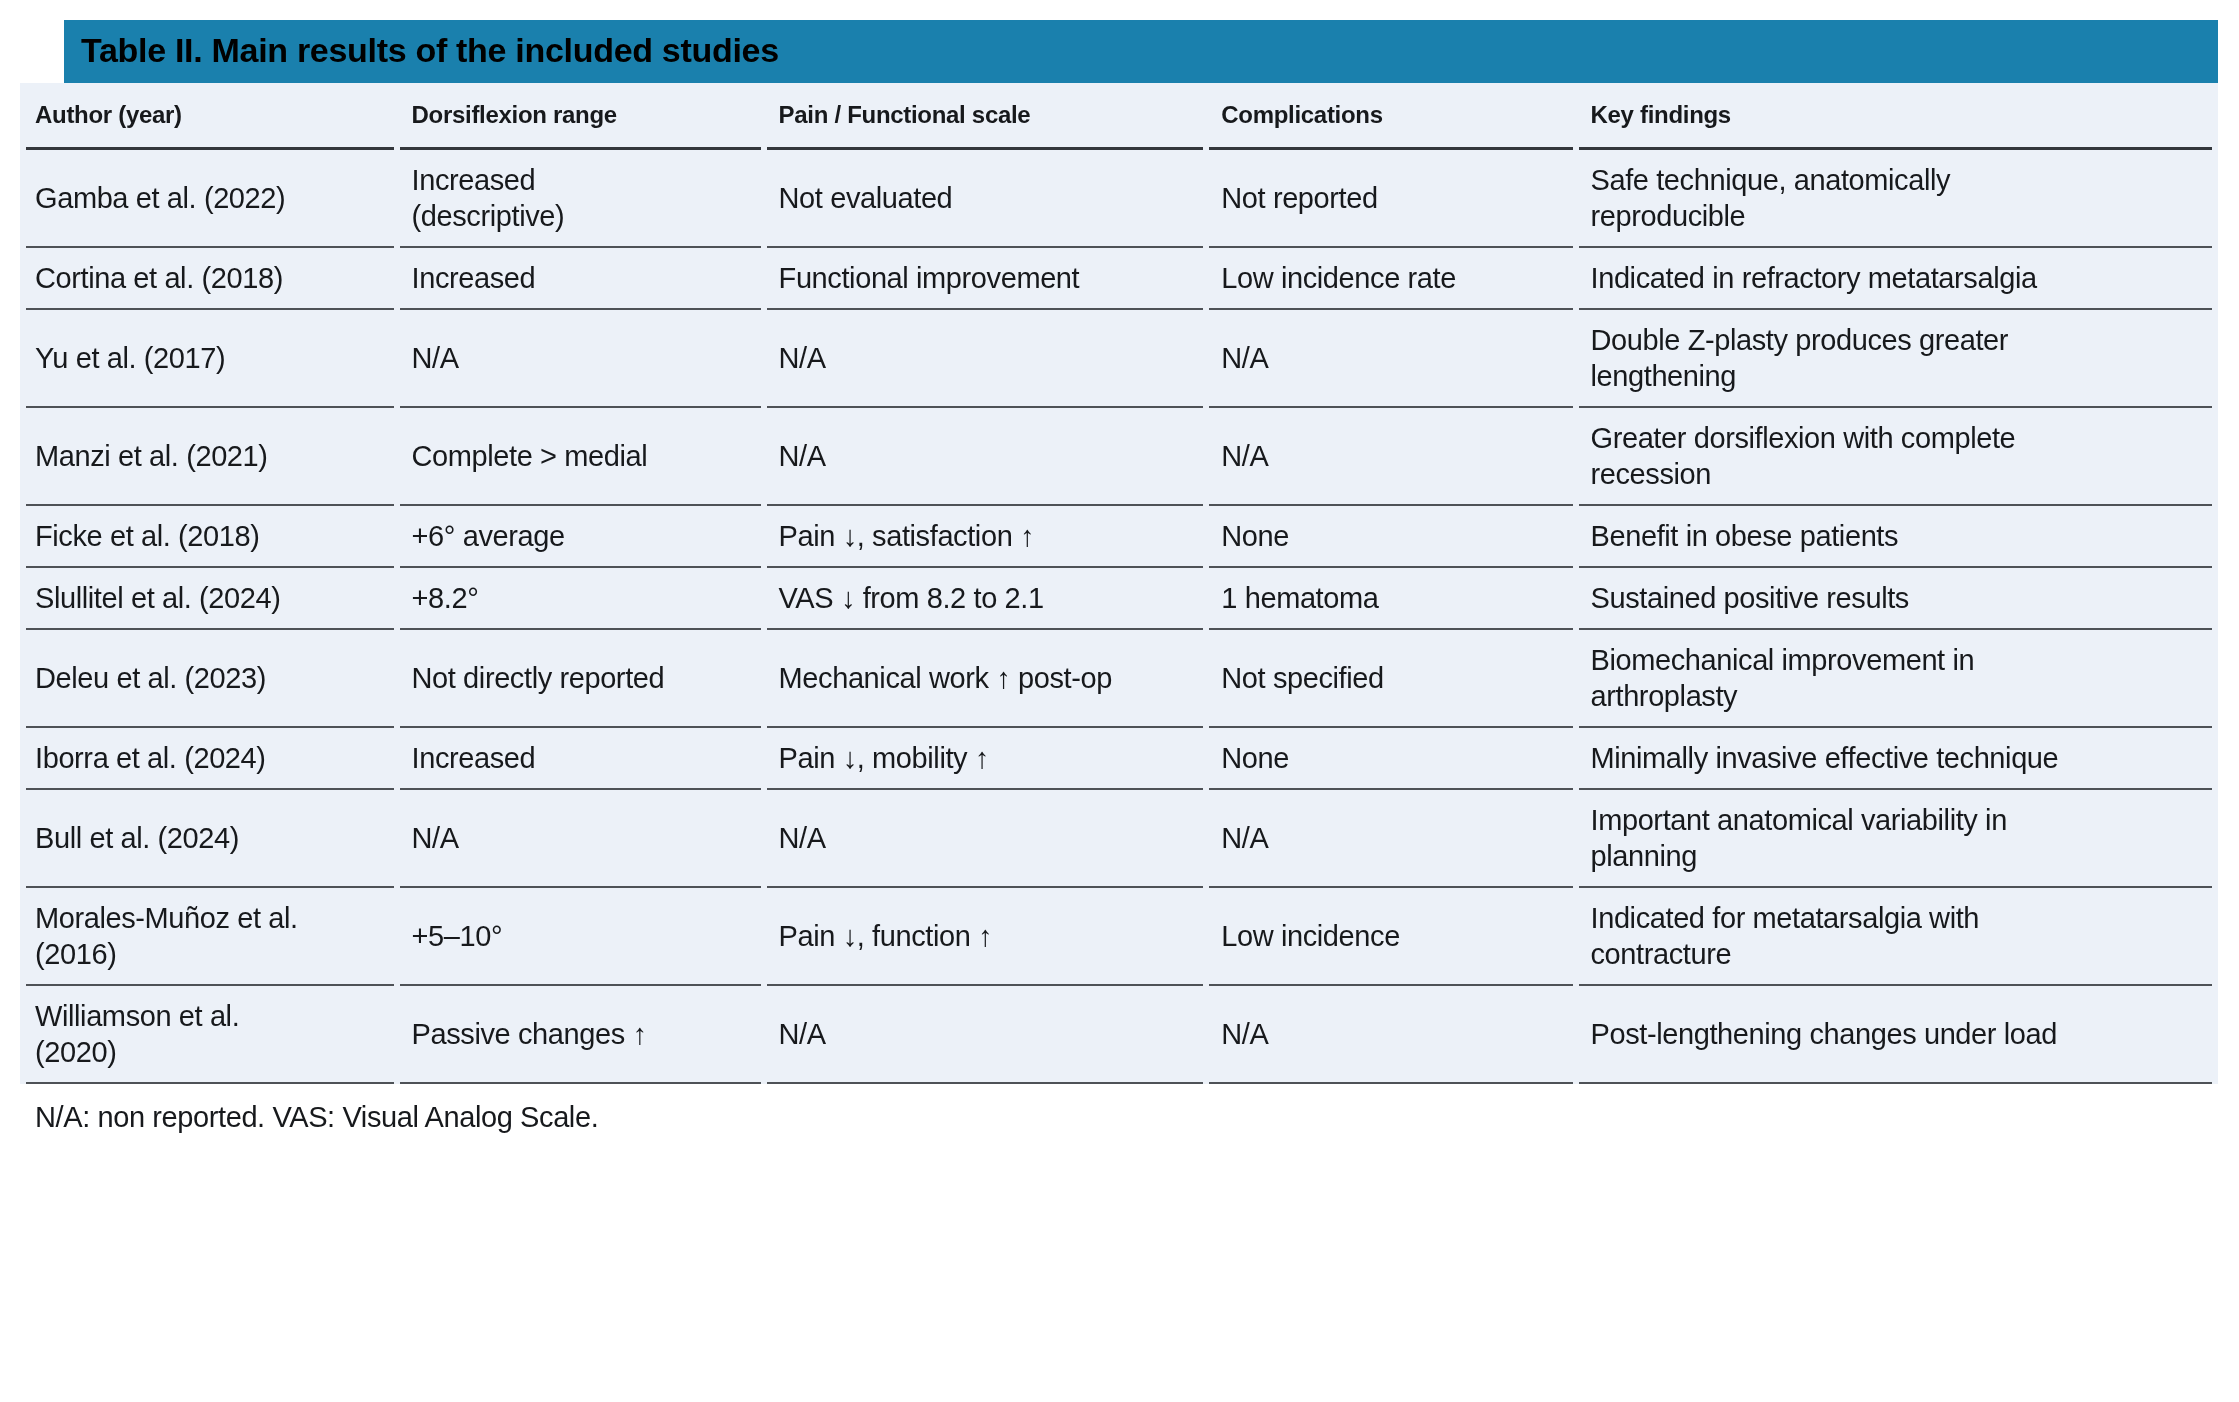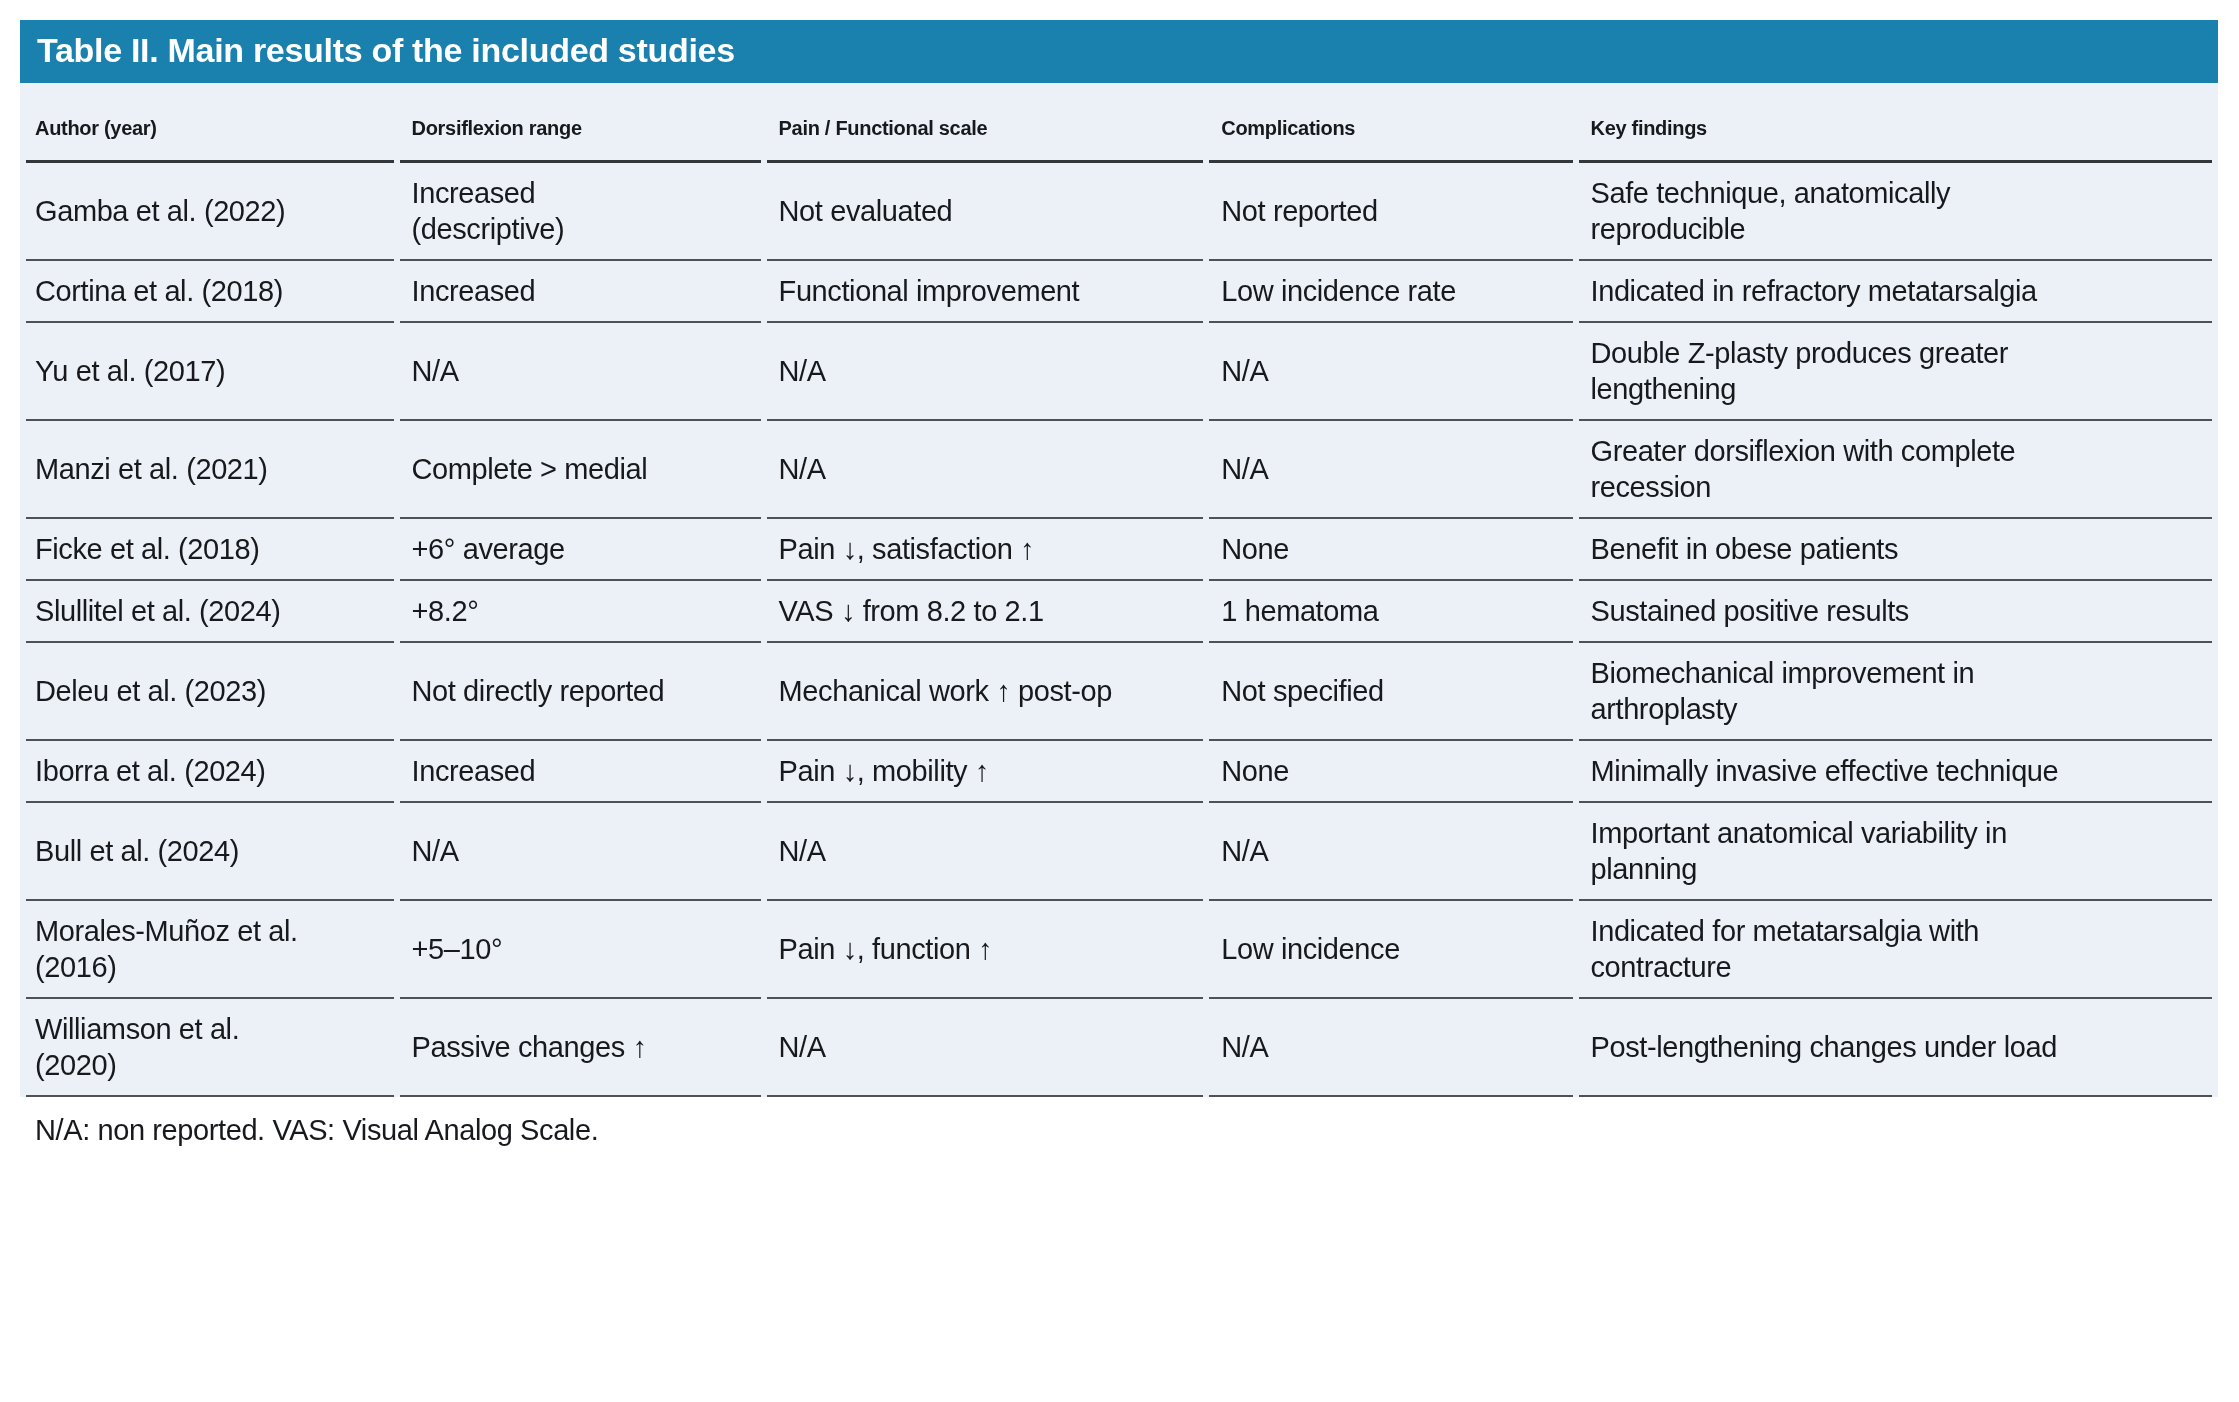--- a/index.html
+++ b/index.html
@@ -16,46 +16,47 @@
     overflow: hidden;
   }
   .wrap {
     position: absolute;
     top: 20px;
     left: 20px;
     width: 2198px;
   }
   .title-bar {
     background: var(--title-bg, #1a80ad);
-    color: #ffffff;
+    color: #000000;
     font-size: 34px;
     font-weight: bold;
     letter-spacing: -0.3px;
     padding: 11px 17px 13px 17px;
+    margin-left: 44px;
   }
   table.results {
     width: 100%;
     table-layout: fixed;
     border-collapse: separate;
     border-spacing: 6px 0;
     background: var(--body-bg, #ecf1f8);
   }
   col.c-author { width: 17%; }
   col.c-dorsi  { width: 16.7%; }
   col.c-pain   { width: 20.2%; }
   col.c-comp   { width: 16.8%; }
   col.c-find   { width: 29.3%; }
   th {
-    font-size: 20px;
+    font-size: 24px;
     font-weight: bold;
     text-align: left;
     vertical-align: middle;
     letter-spacing: -0.3px;
     line-height: 34px;
-    padding: 28px 12px 15px 12px;
+    padding: 15px 12px 15px 12px;
     border-bottom: 3px solid var(--header-rule, #33373c);
   }
   td {
     font-size: 29px;
     vertical-align: middle;
     letter-spacing: -0.4px;
     line-height: 36px;
     padding: 12px 12px 12px 12px;
     border-bottom: 2px solid var(--rule-color, #4e5257);
     white-space: pre-line;

